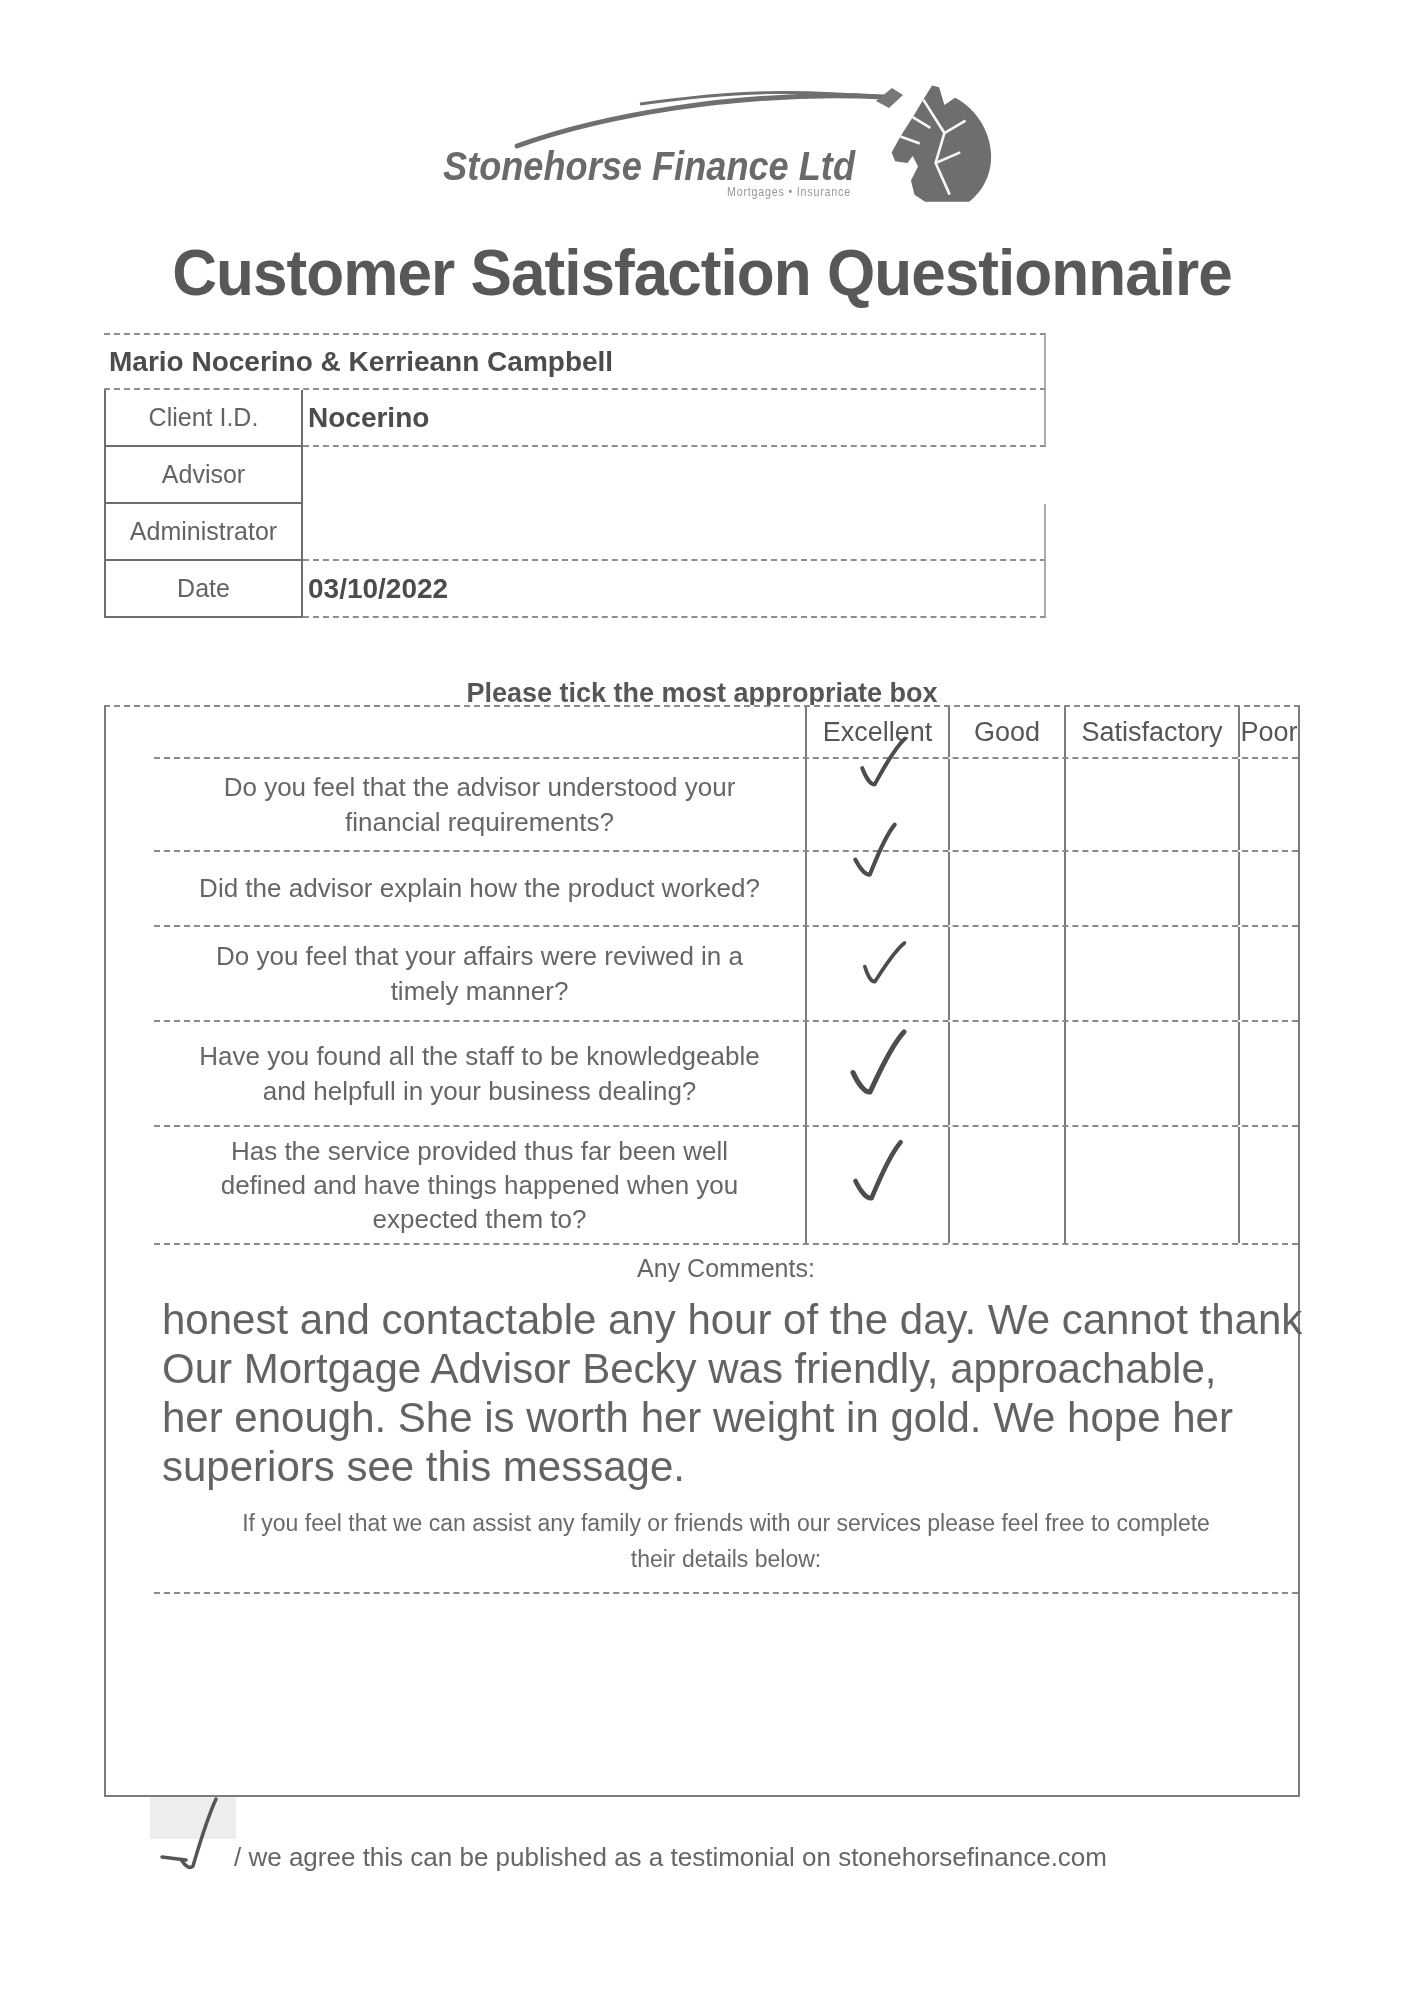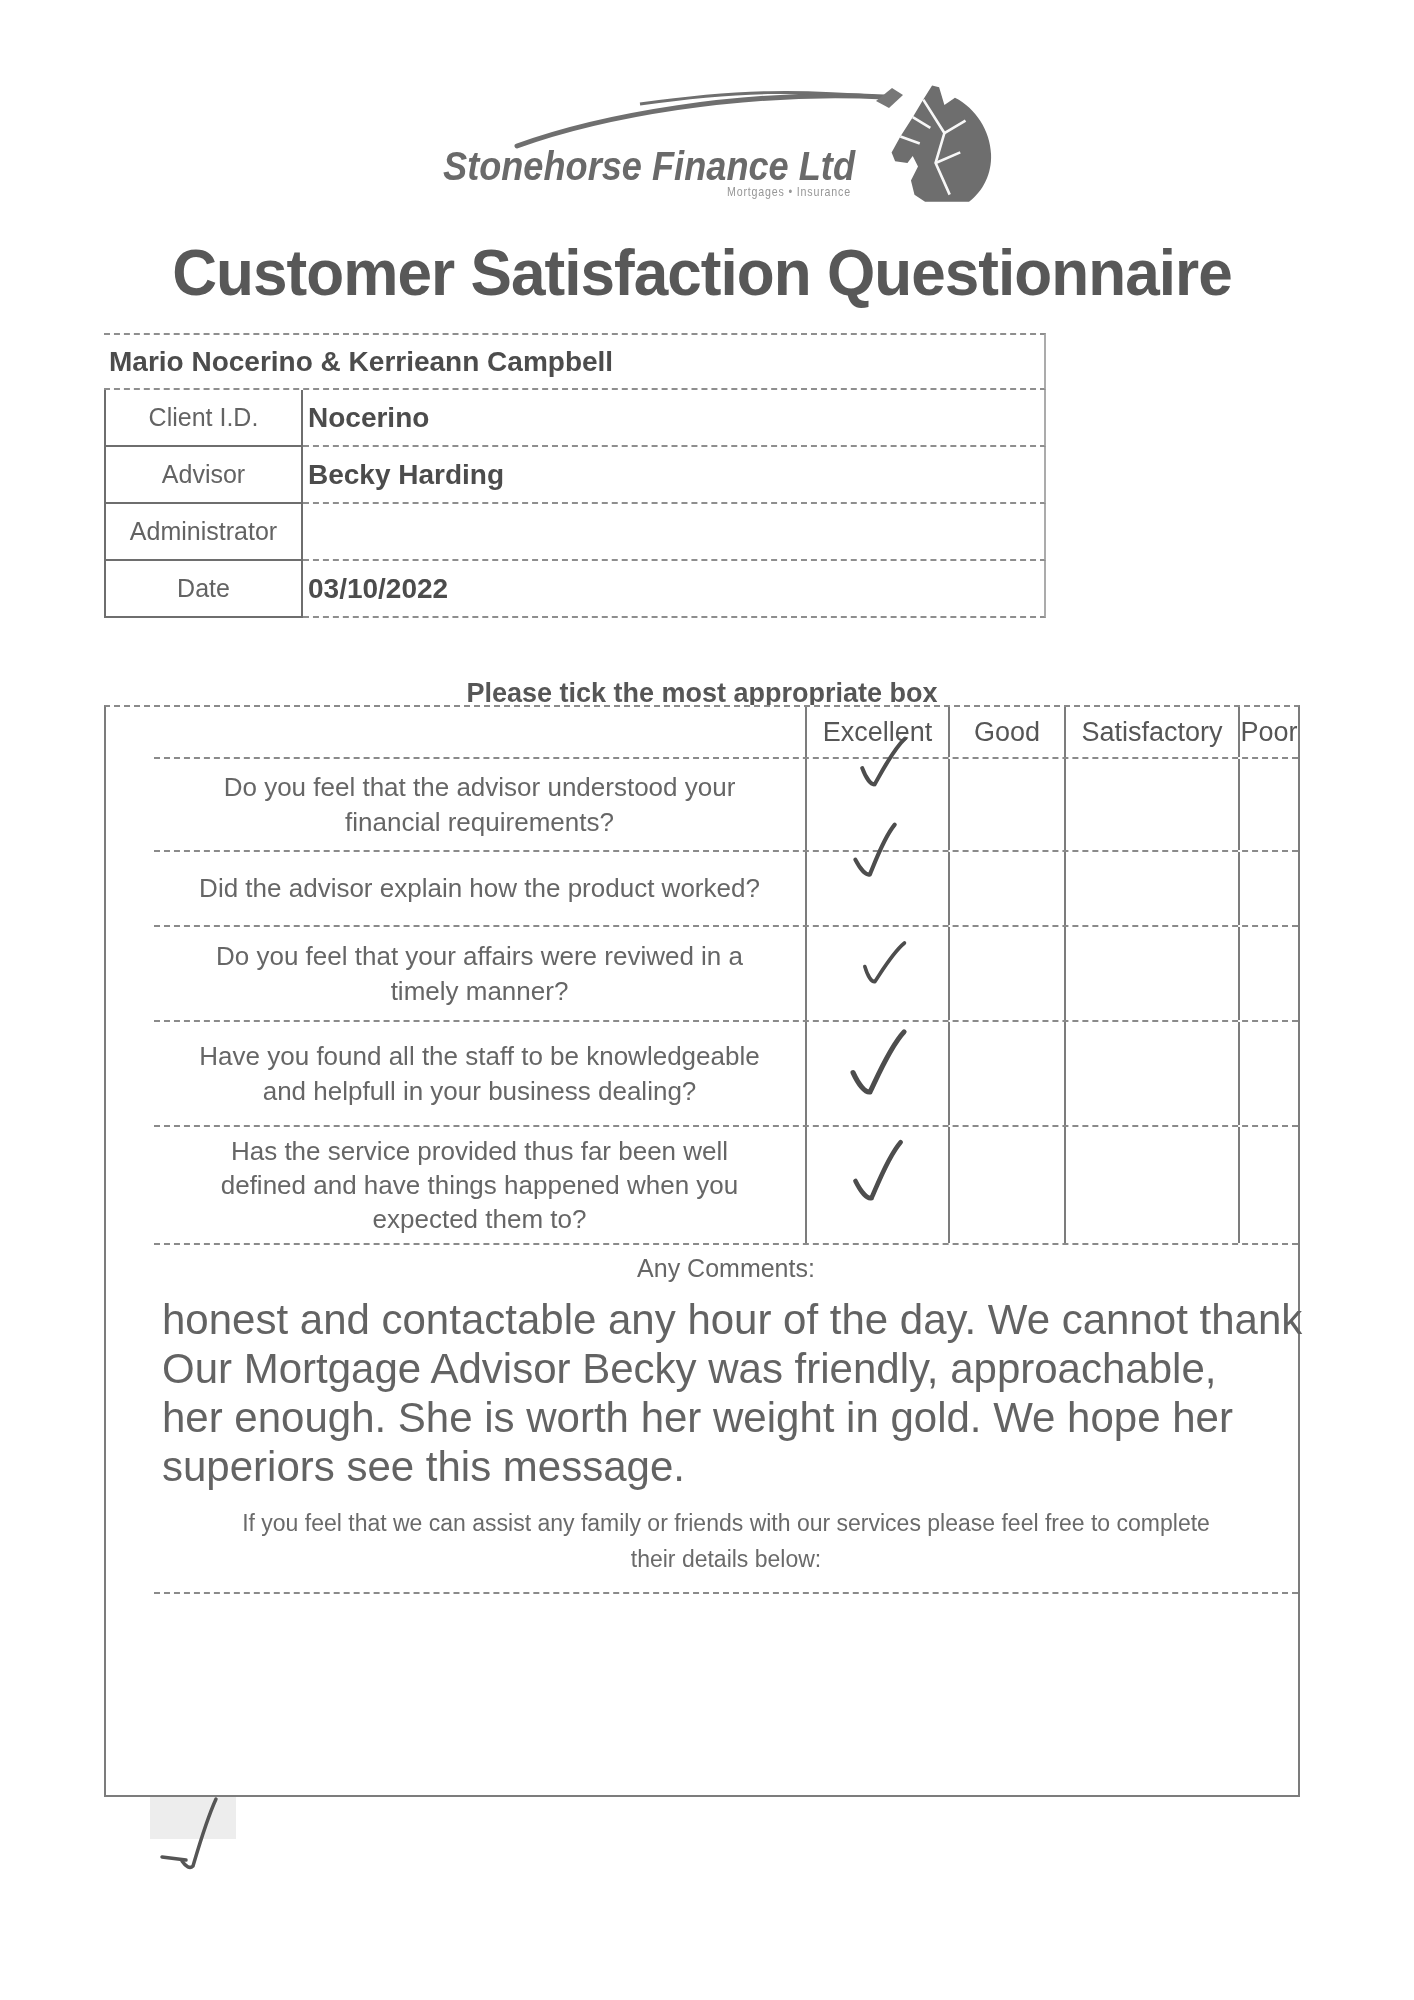--- a/index.html
+++ b/index.html
@@ -107,21 +107,20 @@
   <div class="client-table">
     <div class="c-row">
       <div class="c-value">Mario Nocerino &amp; Kerrieann Campbell</div>
     </div>
     <div class="c-row">
       <div class="c-label">Client I.D.</div>
       <div class="c-value">Nocerino</div>
     </div>
     <div class="c-row">
       <div class="c-label">Advisor</div>
-      <div class="c-value">Becky Harding</div>
     </div>
     <div class="c-row">
       <div class="c-label">Administrator</div>
       <div class="c-value"></div>
     </div>
     <div class="c-row">
       <div class="c-label">Date</div>
       <div class="c-value">03/10/2022</div>
     </div>
   </div>
@@ -210,15 +209,16 @@
 
     <div class="r-row empty-box"></div>
   </div>
 
   <div class="agreement">
     <div class="tick-bg"></div>
     <svg class="hand-tick" viewBox="0 0 64 84">
       <path d="M4,64 L28,67" fill="none" stroke="#555" stroke-width="3.5" stroke-linecap="round"></path>
       <path d="M24,68 C28,74 32,76 35,73 C38,63 48,28 58,6" fill="none" stroke="#555" stroke-width="3.5" stroke-linecap="round"></path>
     </svg>
+    <div class="agreement-text">/ we agree this can be published as a testimonial on stonehorsefinance.com</div>
   </div>
 
 </div>
 
 </body></html>

